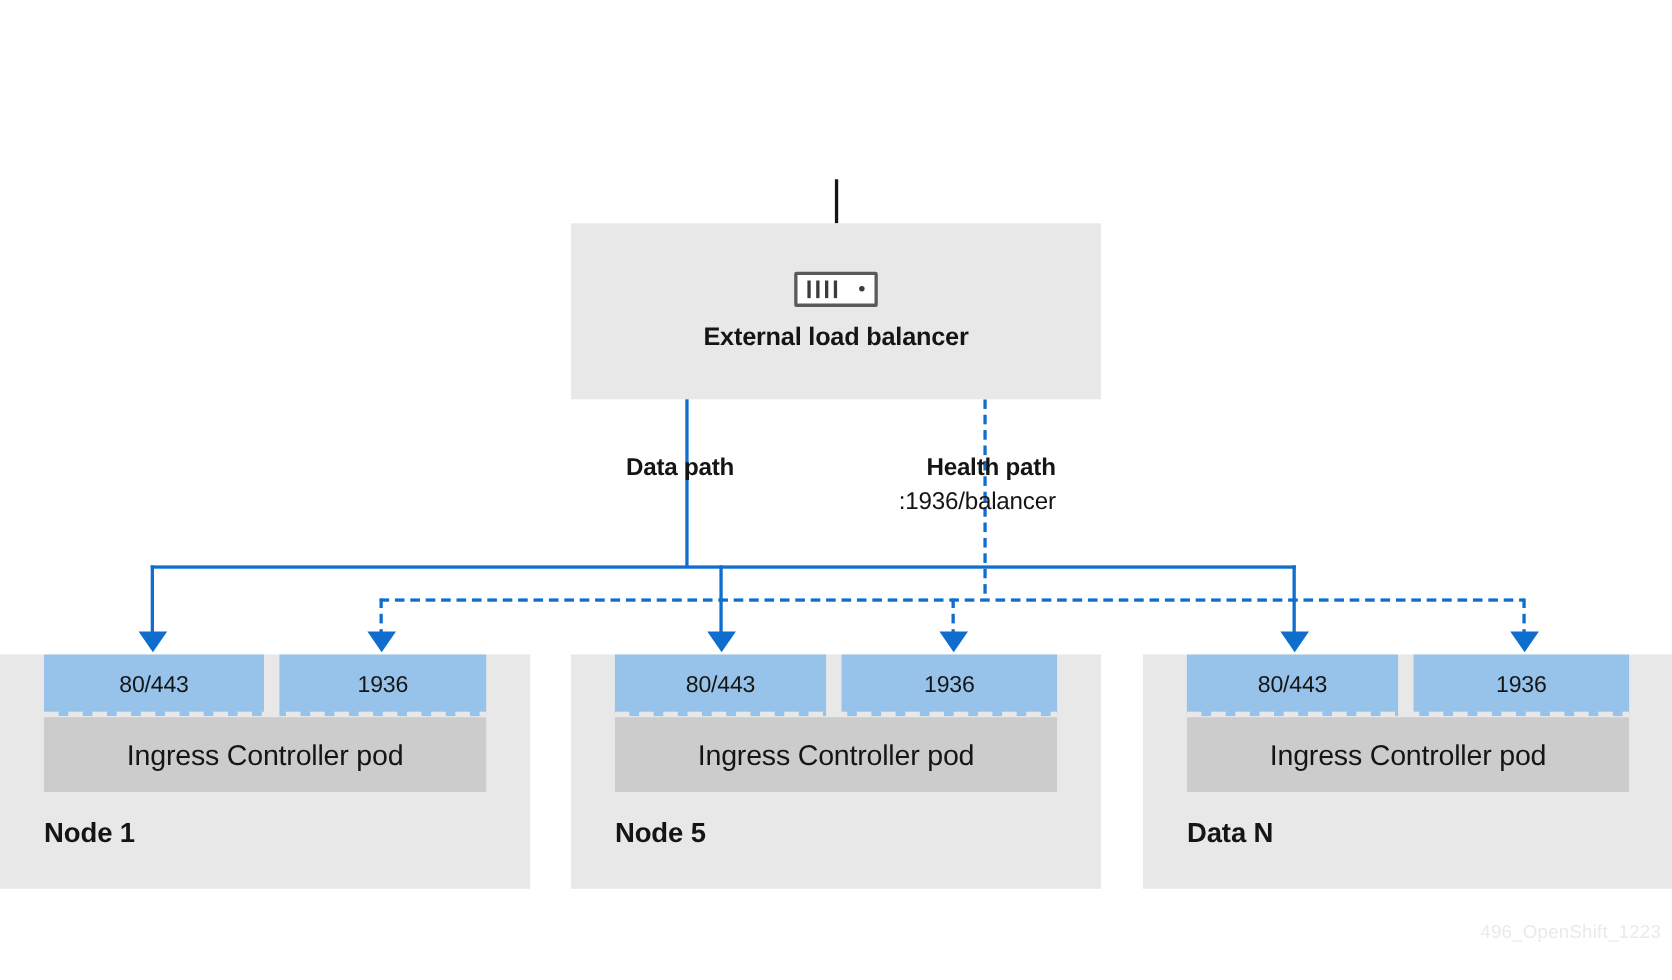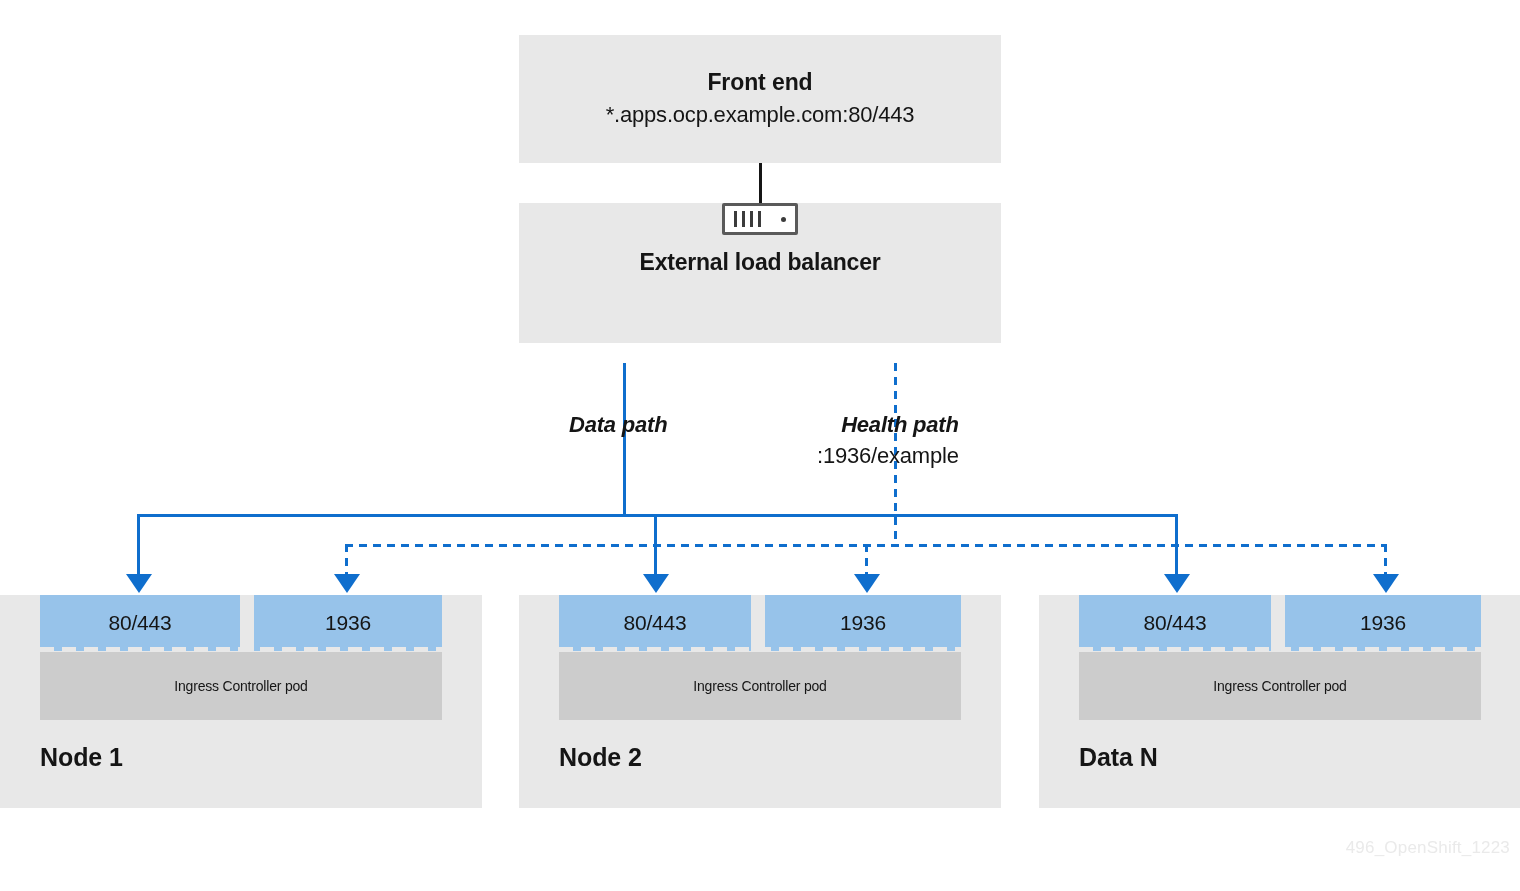--- a/index.html
+++ b/index.html
@@ -48,24 +48,25 @@
     color: #151515;
     line-height: 1.3;
     letter-spacing: -0.2px;
     margin-top: 3px;
   }
 
   .lb-box {
     left: 519px;
     top: 203px;
     width: 482px;
-    height: 140px;
+    height: 160px;
     display: flex;
     flex-direction: column;
     align-items: center;
+    justify-content: center;
   }
   .lb-icon {
     width: 76px;
     height: 32px;
     box-sizing: border-box;
     border: 3px solid #5a5a5a;
     background: #ffffff;
     border-radius: 2px;
     display: flex;
     align-items: center;
@@ -139,21 +140,20 @@
   .path-label {
     position: absolute;
     color: #151515;
     letter-spacing: -0.2px;
   }
   .path-label .pl-title {
     font-size: 22px;
     font-weight: bold;
     white-space: nowrap;
     line-height: 1.3;
-    font-style: italic;
   }
   .path-label .pl-sub {
     font-size: 22px;
     font-weight: normal;
     white-space: nowrap;
     line-height: 1.45;
   }
 
   
   .node-box {
@@ -188,21 +188,21 @@
   .pod-box {
     position: absolute;
     top: 57px;
     height: 68px;
     background: #cccccc;
     display: flex;
     align-items: center;
     justify-content: center;
   }
   .pod-box span {
-    font-size: 14px;
+    font-size: 26px;
     color: #151515;
     letter-spacing: -0.2px;
   }
   .pod-dashline {
     position: absolute;
     top: 52px;
     height: 6px;
     background-image: linear-gradient(to right, #e8e8e8 62%, rgba(0,0,0,0) 0%);
     background-size: 22px 6px;
     background-repeat: repeat-x;
@@ -215,24 +215,20 @@
     font-size: 17px;
     color: #eaeaea;
     letter-spacing: 0.2px;
   }
 </style>
 </head>
 <body>
 
 <div id="canvas">
 
-  <div class="gbox frontend-box">
-    <div class="frontend-title">Front end</div>
-    <div class="frontend-sub">*.apps.ocp.example.com:80/443</div>
-  </div>
 
   <div class="vline-black" style="left:759px; top:163px; height:40px;"></div>
 
   <div class="gbox lb-box">
     <div class="lb-icon">
       <div class="bars">
         <i></i>
           <i></i>
           <i></i>
           <i></i>
@@ -262,21 +258,21 @@
   <div class="vdash" style="left:1384px; top:544px; height:32px;"></div>
   <div class="arrowhead" style="left:334px; top:574px;"></div>
   <div class="arrowhead" style="left:854px; top:574px;"></div>
   <div class="arrowhead" style="left:1373px; top:574px;"></div>
 
   <div class="path-label" style="left:569px; top:411px;">
     <div class="pl-title">Data path</div>
   </div>
   <div class="path-label" style="left:817px; top:411px; text-align:right;">
     <div class="pl-title">Health path</div>
-    <div class="pl-sub">:1936/example</div>
+    <div class="pl-sub">:1936/balancer</div>
   </div>
 
   <div class="node-box" style="left:-38px; width:520px;">
     <div class="port-box" style="left:78px; width:200px;">
       <span>80/443</span>
     </div>
     <div class="port-box" style="left:292px; width:188px;">
       <span>1936</span>
     </div>
     <div class="pod-dashline" style="left:78px; width:402px;"></div>
@@ -290,21 +286,21 @@
     <div class="port-box" style="left:40px; width:192px;">
       <span>80/443</span>
     </div>
     <div class="port-box" style="left:246px; width:196px;">
       <span>1936</span>
     </div>
     <div class="pod-dashline" style="left:40px; width:402px;"></div>
     <div class="pod-box" style="left:40px; width:402px;">
       <span>Ingress Controller pod</span>
     </div>
-    <div class="node-label">Node 2</div>
+    <div class="node-label">Node 5</div>
   </div>
 
   <div class="node-box" style="left:1039px; width:520px;">
     <div class="port-box" style="left:40px; width:192px;">
       <span>80/443</span>
     </div>
     <div class="port-box" style="left:246px; width:196px;">
       <span>1936</span>
     </div>
     <div class="pod-dashline" style="left:40px; width:402px;"></div>

